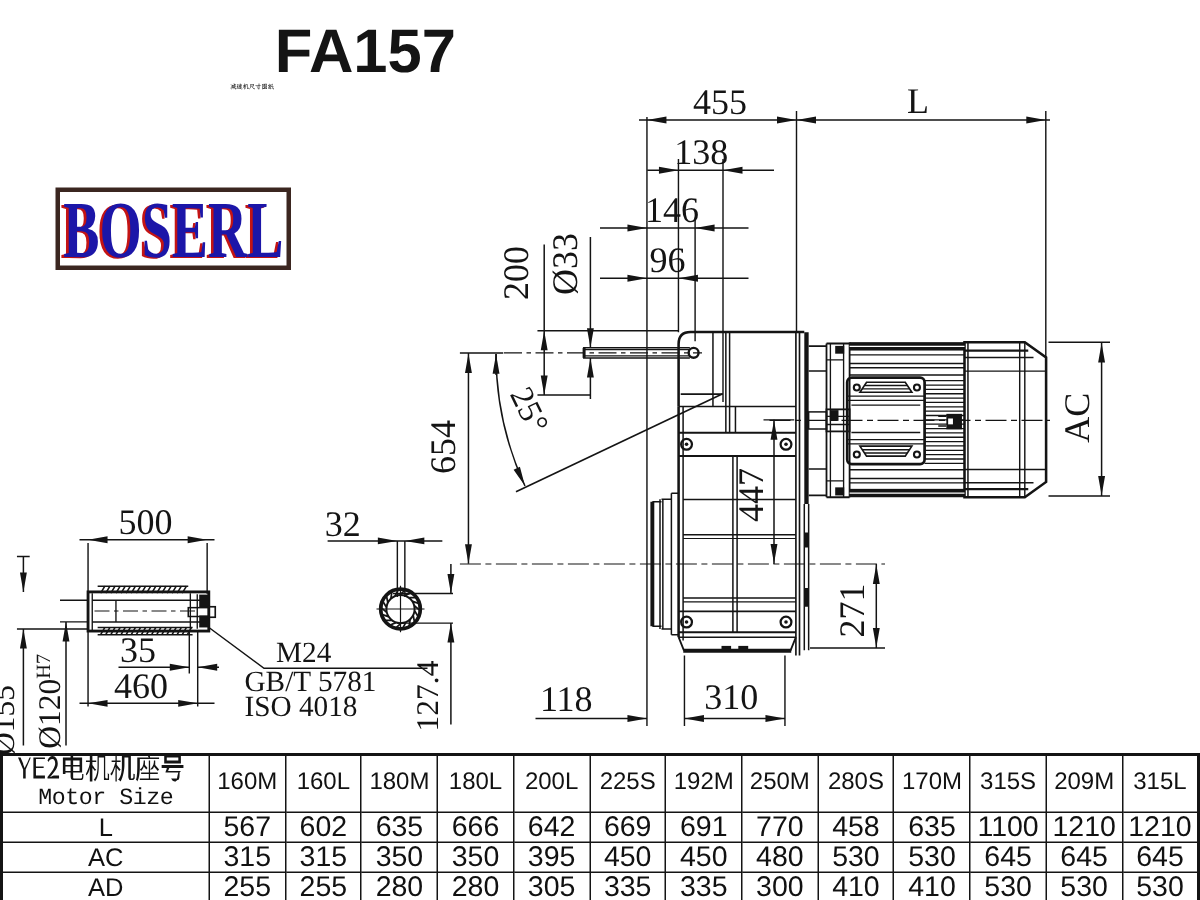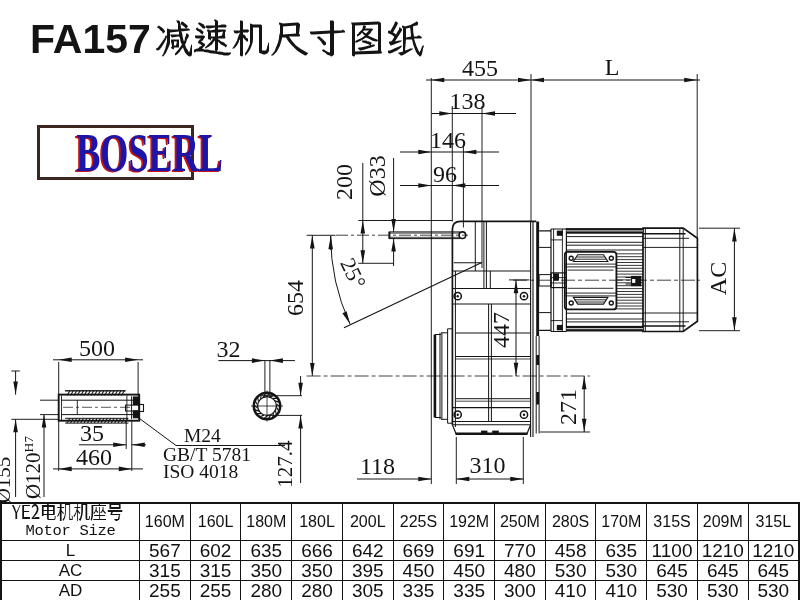--- a/index.html
+++ b/index.html
@@ -1,24 +1,24 @@
 <!DOCTYPE html>
 <html><head>
 <meta charset="utf-8">
 <style>
   html,body{margin:0;padding:0;}
   body{width:800px;height:600px;background:#ffffff;position:relative;overflow:hidden;
        font-family:"Liberation Sans", sans-serif;}
   #stage{position:absolute;left:0;top:0;width:800px;height:600px;}
-  .title-row{position:absolute;left:30px;top:14px;height:46px;display:flex;align-items:flex-end;}
+  .title-row{position:absolute;left:30px;top:14px;height:46px;display:flex;align-items:flex-end;flex-direction:column;}
   .title-latin{font-family:"Liberation Sans",sans-serif;font-weight:bold;font-size:41px;
        color:#141414;letter-spacing:0px;line-height:1;transform:scaleY(1.0);}
   .title-cjk{margin-left:2px;}
   .logo-box{position:absolute;left:37px;top:125px;width:157px;height:55px;border:3.4px solid #3b2620;
-       background:#fff;display:flex;align-items:center;justify-content:flex-start;box-sizing:border-box;}
+       background:#fff;display:flex;align-items:center;justify-content:center;box-sizing:border-box;}
   .logo-text{font-family:"Liberation Serif",serif;font-weight:bold;font-size:54px;line-height:1;
        color:#1c16a8;transform:scaleX(0.67);text-shadow:-2.6px 1px 0 #c41414;}
   #drawing{position:absolute;left:0;top:0;}
   #drawing text{font-family:"Liberation Serif",serif;fill:#141414;}
   
   #dim-table{position:absolute;left:0px;top:502px;width:800px;border-collapse:collapse;
        table-layout:fixed;background:#fff;padding-left:14px;}
   #dim-table td,#dim-table th{border:1.6px solid #141414;padding:0;text-align:center;vertical-align:middle;
        font-family:"Liberation Sans",sans-serif;color:#111;overflow:hidden;white-space:nowrap;}
   #dim-table{border:2.4px solid #141414;}

